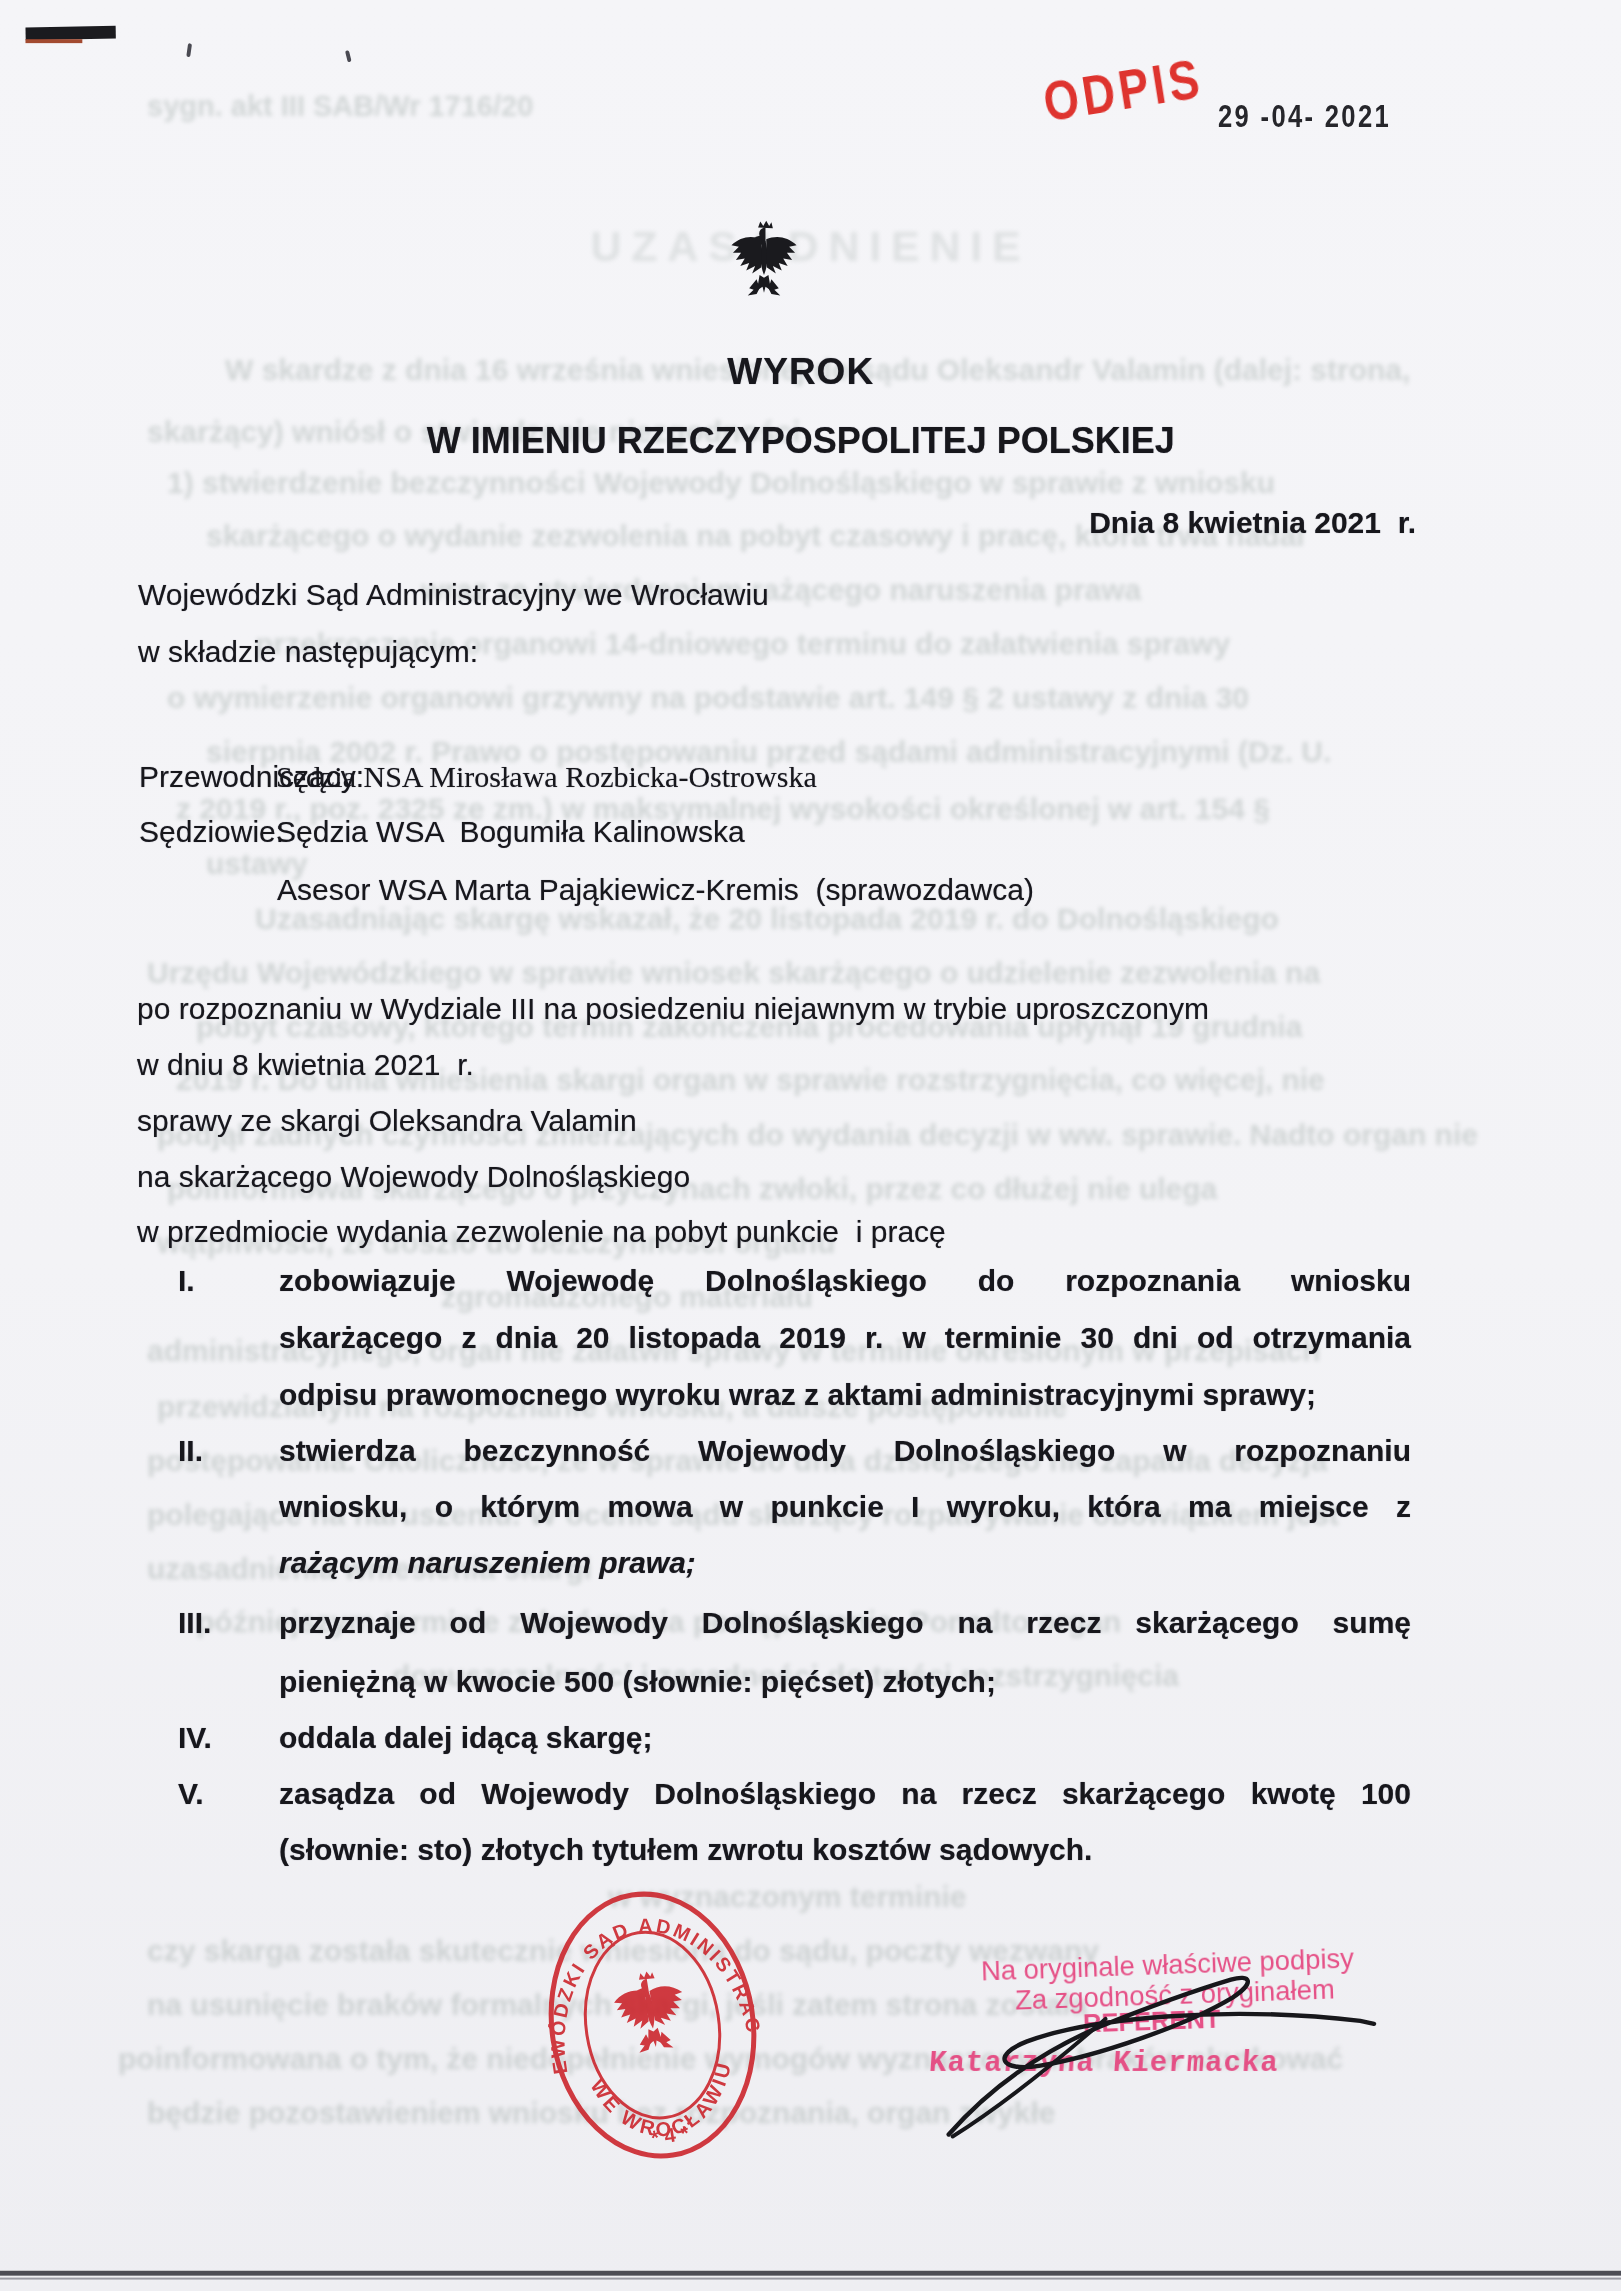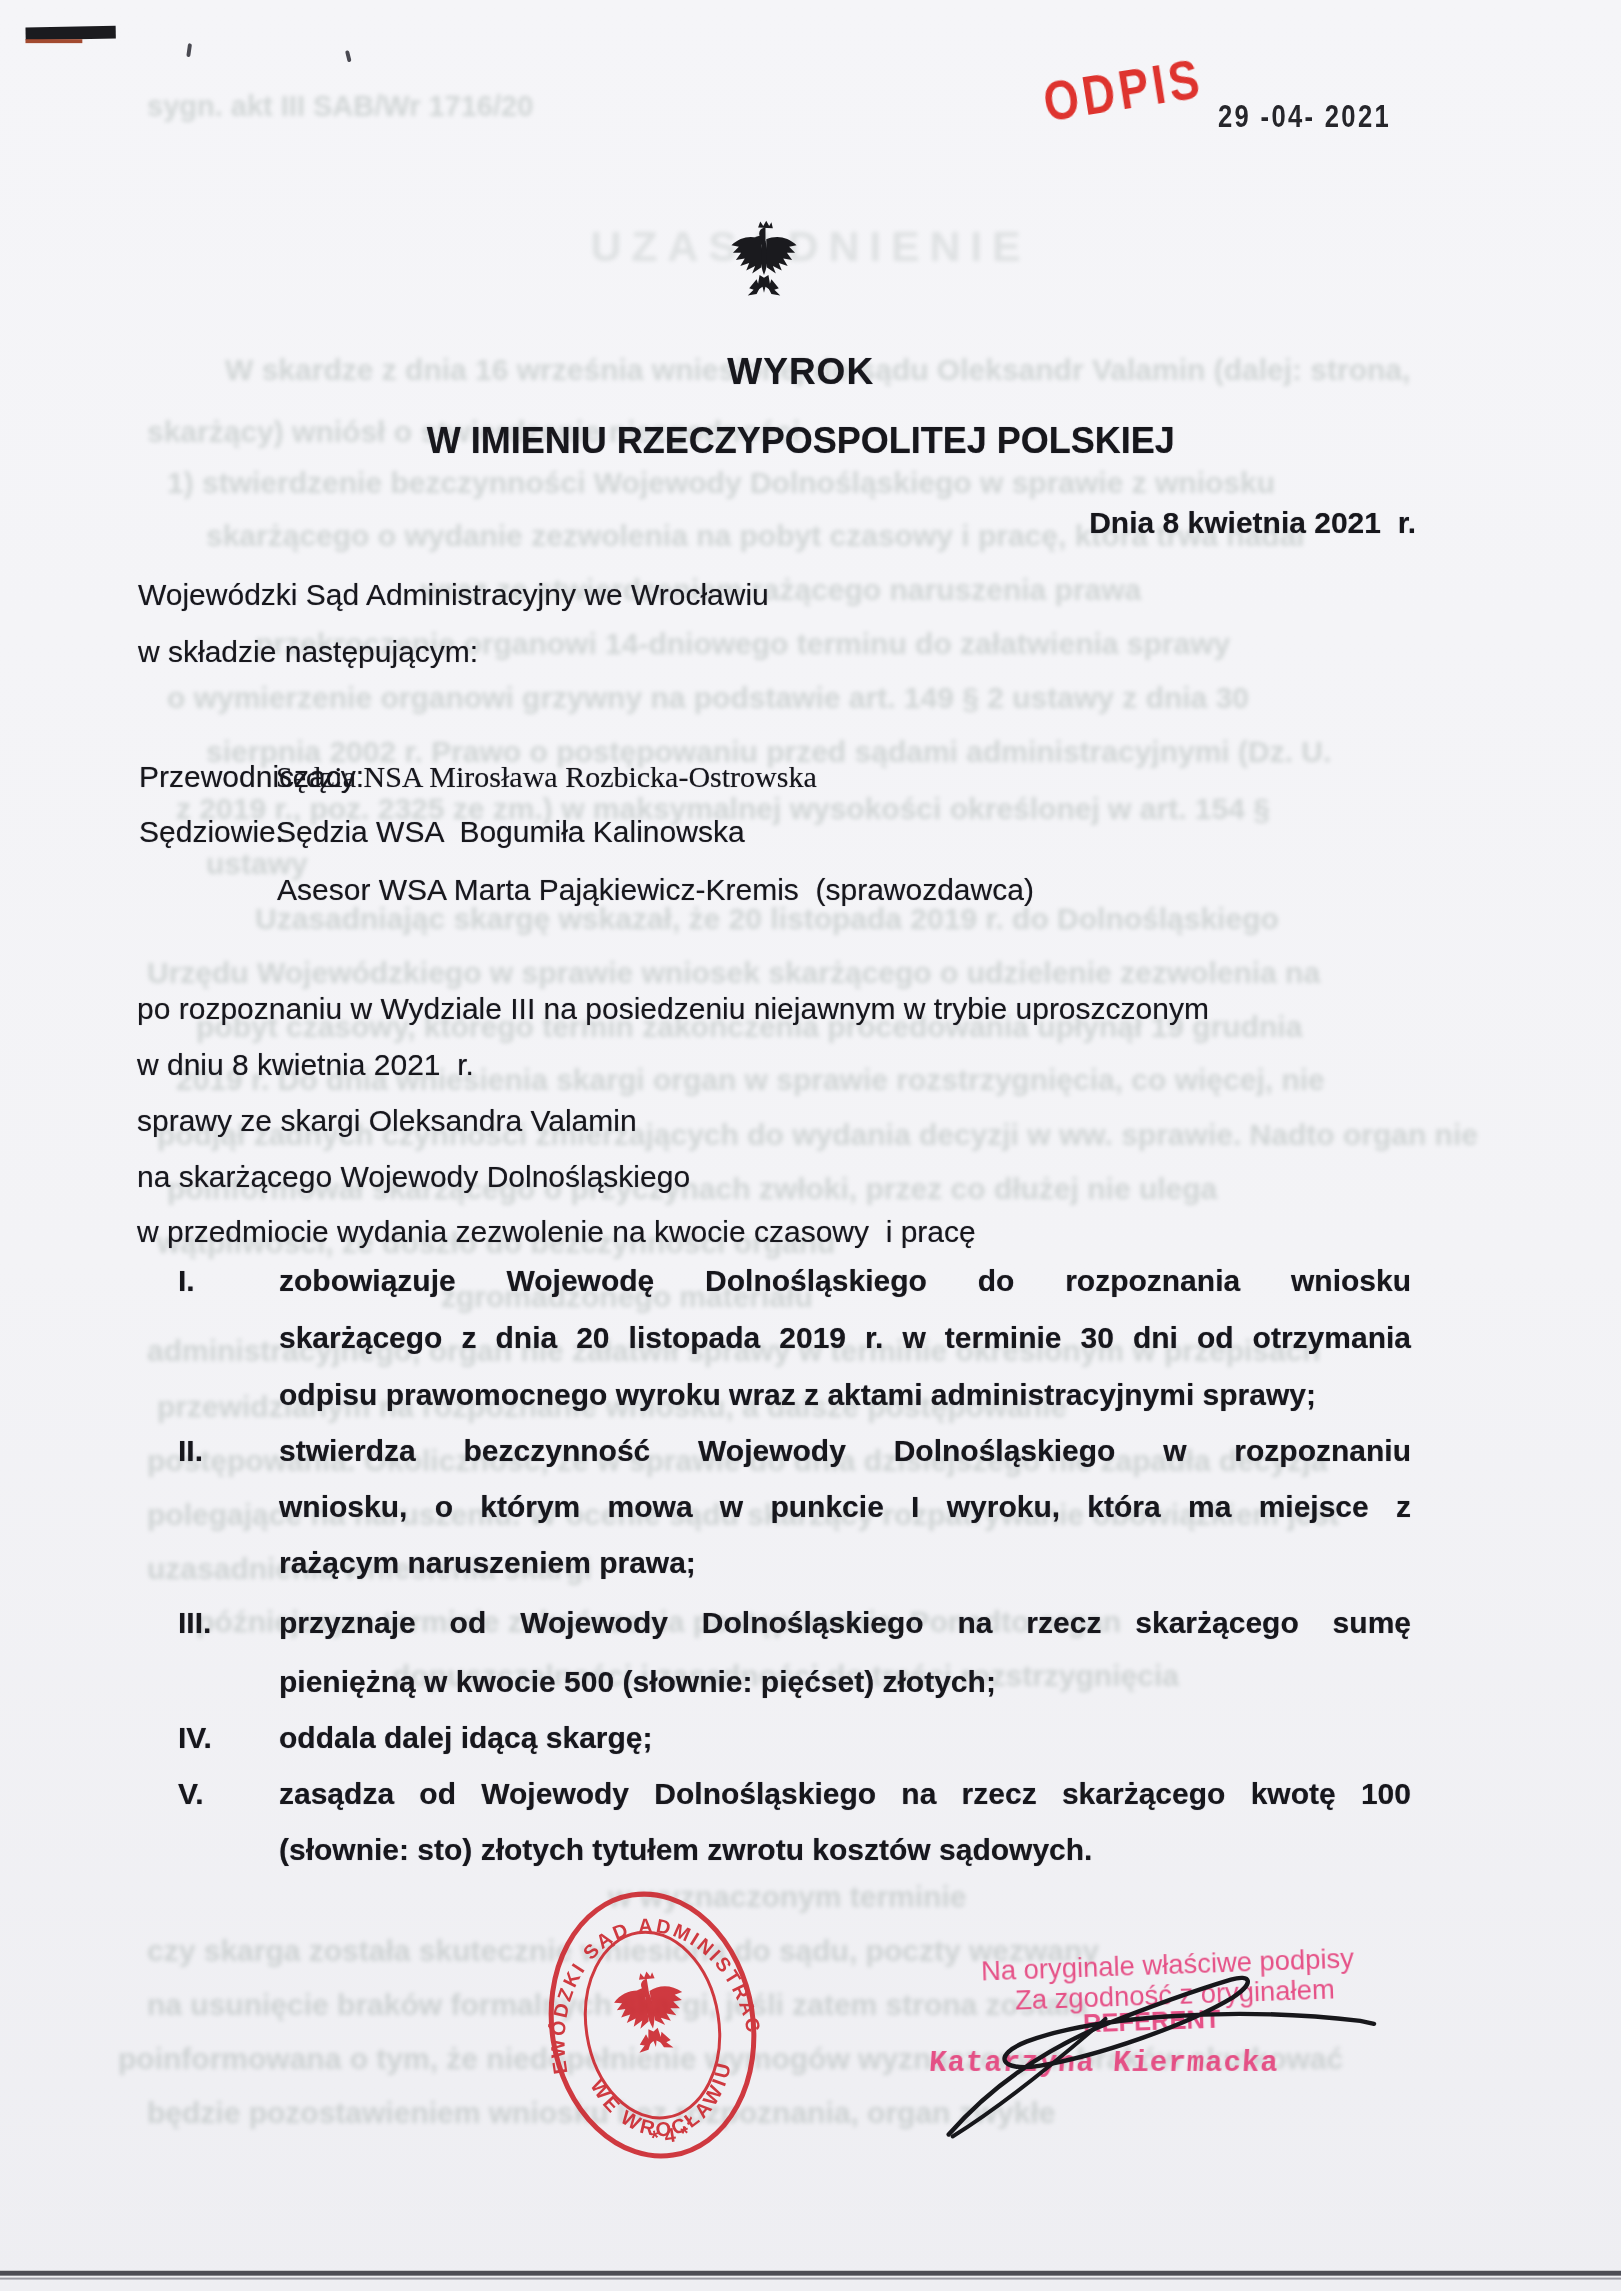--- a/index.html
+++ b/index.html
@@ -114,34 +114,34 @@
       <div class="abs ink body-t" style="left:139px;top:815px;">Sędziowie:</div>
       <div class="abs ink body-t" style="left:276px;top:815px;">Sędzia WSA  Bogumiła Kalinowska</div>
       <div class="abs ink body-t" style="left:277px;top:873px;text-align:center;">Asesor WSA Marta Pająkiewicz-Kremis  (sprawozdawca)</div>
     </div>
 
     <div>
       <div class="abs ink body-t" style="left:137px;top:992px;">po rozpoznaniu w Wydziale III na posiedzeniu niejawnym w trybie uproszczonym</div>
       <div class="abs ink body-t" style="left:137px;top:1048px;">w dniu 8 kwietnia 2021  r.</div>
       <div class="abs ink body-t" style="left:137px;top:1104px;">sprawy ze skargi Oleksandra Valamin</div>
       <div class="abs ink body-t" style="left:137px;top:1160px;">na skarżącego Wojewody Dolnośląskiego</div>
-      <div class="abs ink body-t" style="left:137px;top:1215px;">w przedmiocie wydania zezwolenie na kwocie czasowy  i pracę</div>
+      <div class="abs ink body-t" style="left:137px;top:1215px;">w przedmiocie wydania zezwolenie na pobyt punkcie  i pracę</div>
     </div>
 
     <div>
 
       <div class="abs ink bold body-t" style="left:178px;top:1264px;">I.</div>
       <div class="abs ink bold body-t just" style="left:279px;top:1264px;width:1132px;">zobowiązuje Wojewodę Dolnośląskiego do rozpoznania wniosku</div>
       <div class="abs ink bold body-t just" style="left:279px;top:1321px;width:1132px;">skarżącego z dnia 20 listopada 2019 r. w terminie 30 dni od otrzymania</div>
       <div class="abs ink bold body-t" style="left:279px;top:1378px;width:1132px;">odpisu prawomocnego wyroku wraz z aktami administracyjnymi sprawy;</div>
 
       <div class="abs ink bold body-t" style="left:178px;top:1434px;">II.</div>
       <div class="abs ink bold body-t just" style="left:279px;top:1434px;width:1132px;">stwierdza bezczynność Wojewody Dolnośląskiego w rozpoznaniu</div>
       <div class="abs ink bold body-t just" style="left:279px;top:1490px;width:1132px;">wniosku, o którym mowa w punkcie I wyroku, która ma miejsce z</div>
-      <div class="abs ink bold body-t" style="left:279px;top:1546px;width:1132px;">rażącym naruszeniem prawa;</div>
+      <div class="abs ink bold body-t" style="left:279px;top:1546px;width:1132px;font-style:italic;">rażącym naruszeniem prawa;</div>
 
       <div class="abs ink bold body-t" style="left:178px;top:1606px;">III.</div>
       <div class="abs ink bold body-t just" style="left:279px;top:1606px;width:1132px;">przyznaje od Wojewody Dolnośląskiego na rzecz skarżącego sumę</div>
       <div class="abs ink bold body-t" style="left:279px;top:1665px;width:1132px;">pieniężną w kwocie 500 (słownie: pięćset) złotych;</div>
 
       <div class="abs ink bold body-t" style="left:178px;top:1721px;">IV.</div>
       <div class="abs ink bold body-t" style="left:279px;top:1721px;width:1132px;">oddala dalej idącą skargę;</div>
 
       <div class="abs ink bold body-t" style="left:178px;top:1777px;">V.</div>
       <div class="abs ink bold body-t just" style="left:279px;top:1777px;width:1132px;">zasądza od Wojewody Dolnośląskiego na rzecz skarżącego kwotę 100</div>

